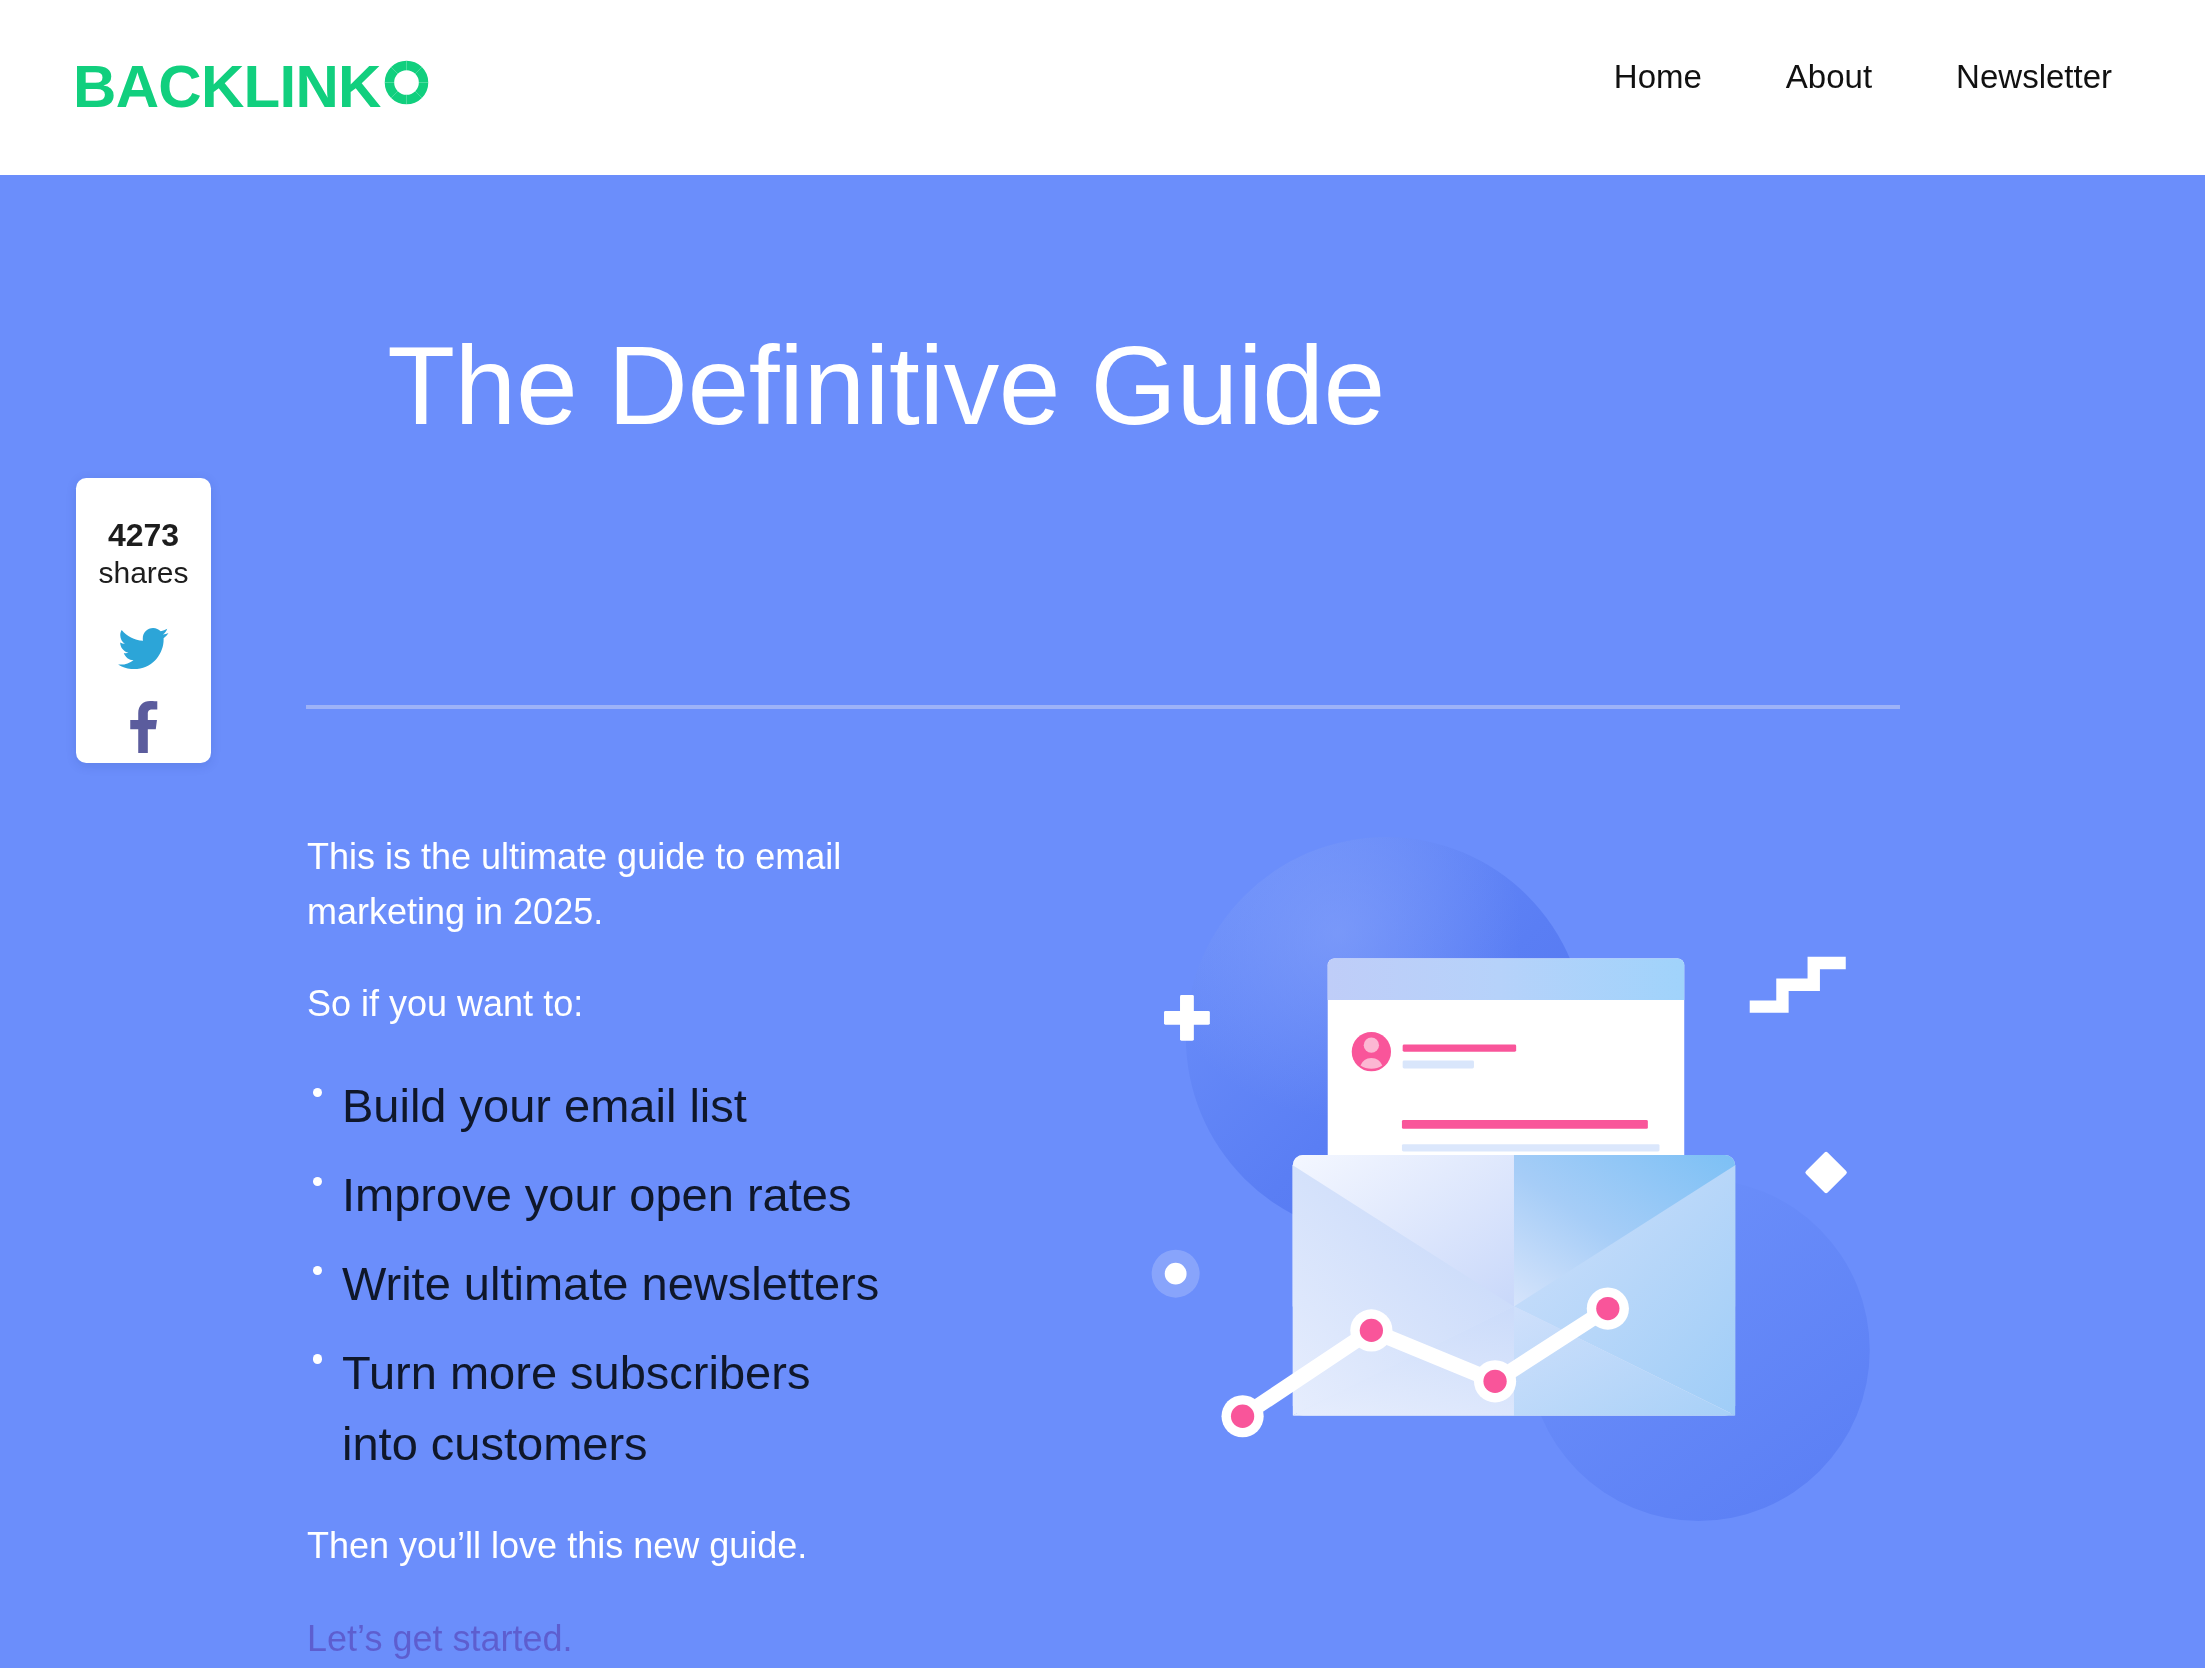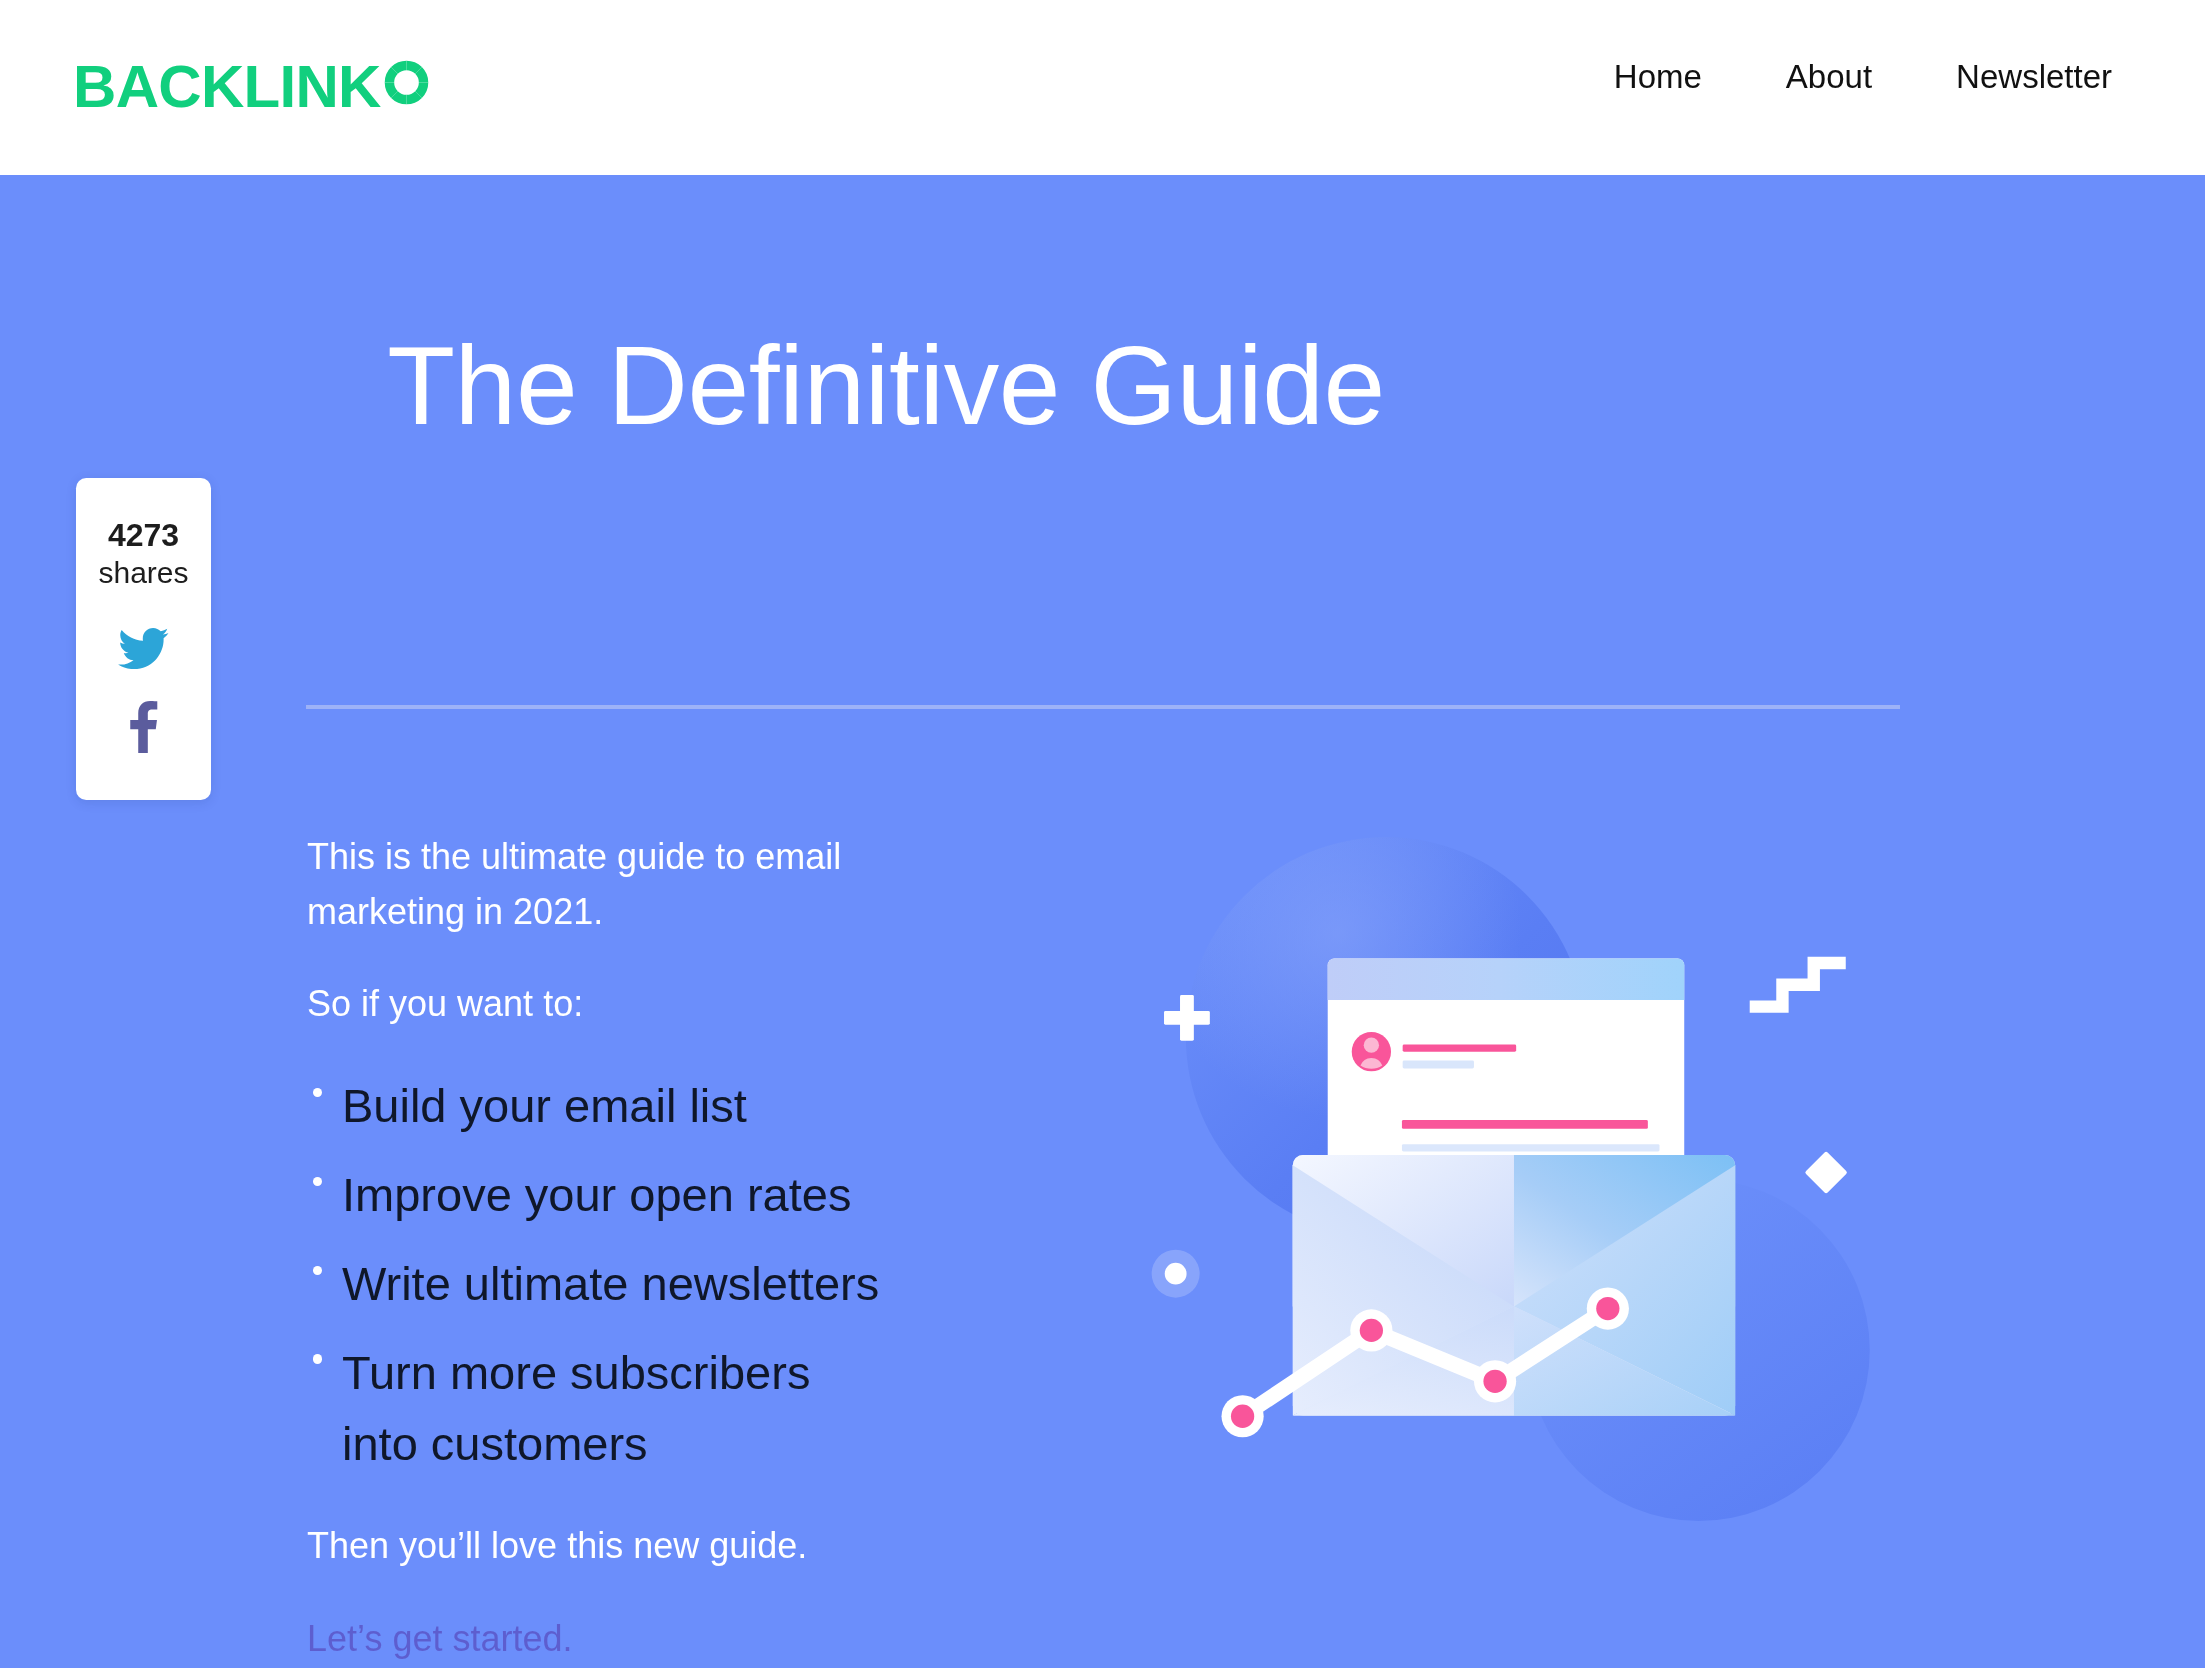--- a/index.html
+++ b/index.html
@@ -86,21 +86,21 @@
     position:absolute;
     left:306px; top:530px;
     width:1594px; height:3.6px;
     background:#9db2f7;
   }
 
   
   .share-widget{
     position:absolute;
     left:76px; top:303px;
-    width:135px; height:322px;
+    width:135px; height:285px;
     background:#ffffff;
     border-radius:10.2px;
     box-shadow:0 2.2px 10.2px rgba(20,40,110,.12);
     display:flex; flex-direction:column;
     align-items:center;
     padding-top:41px;
     z-index:20;
   }
   .share-count{
     font-size:32px; font-weight:700;
@@ -229,21 +229,21 @@
       <svg viewBox="0 0 34 64" width="29" height="52">
         <path fill="#5b5c9d" d="M22.3 64V34.8h9.8l1.47-11.4H22.3v-7.27
           c0-3.3.92-5.55 5.65-5.55l6.03-.003V.45C32.93.3 29.35 0 25.18 0
           16.48 0 10.52 5.31 10.52 15.06v8.4H.7v11.4h9.82V64h11.78z"></path>
       </svg>
     </button>
   </aside>
 
   <div class="copy">
 
-    <p class="lead">This is the ultimate guide to email marketing in 2021.</p>
+    <p class="lead">This is the ultimate guide to email marketing in 2025.</p>
 
     <p>So if you want to:</p>
 
     <ul class="benefits">
       <li>Build your email list</li>
       <li>Improve your open rates</li>
       <li>Write ultimate newsletters</li>
       <li>Turn more subscribers into customers</li>
     </ul>
 

